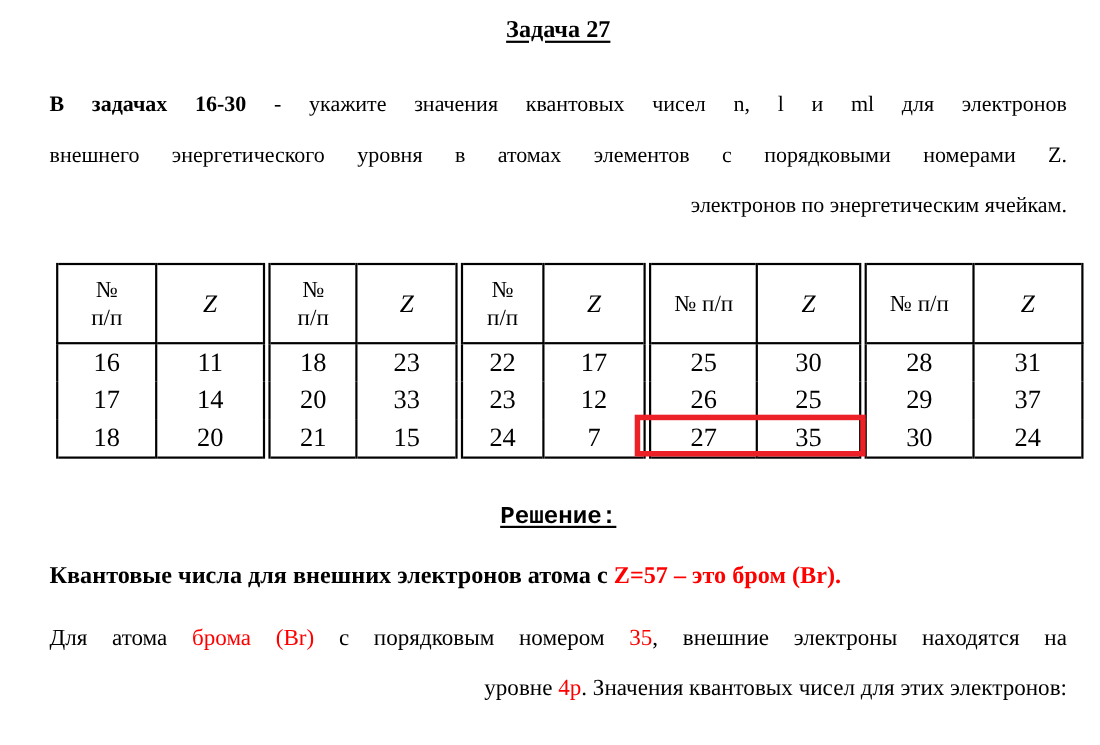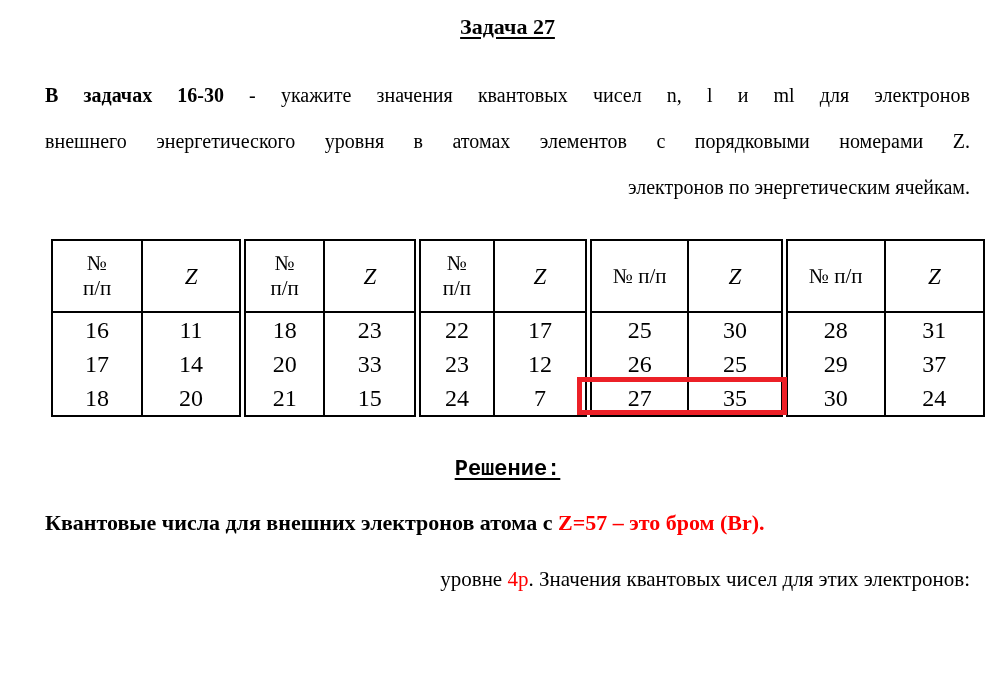--- a/index.html
+++ b/index.html
@@ -207,16 +207,17 @@
       </tbody>
     </table>
     <div class="highlight-box"></div>
   </div>
 
   <h2 class="section-heading"><span class="u">Решение:</span></h2>
 
   <div class="statement"><span>Квантовые числа для внешних электронов атома с </span><span class="red">Z=57 – это бром (Br).</span></div>
 
   <div class="para2">
+    <div class="jline"><span>Для атома </span><span class="red">брома (Br)</span><span> с порядковым номером </span><span class="red">35</span><span>, внешние электроны находятся на</span></div>
     <div class="lline"><span>уровне </span><span class="red">4p</span><span>. Значения квантовых чисел для этих электронов:</span></div>
   </div>
 
 </div>
 
 </body></html>

